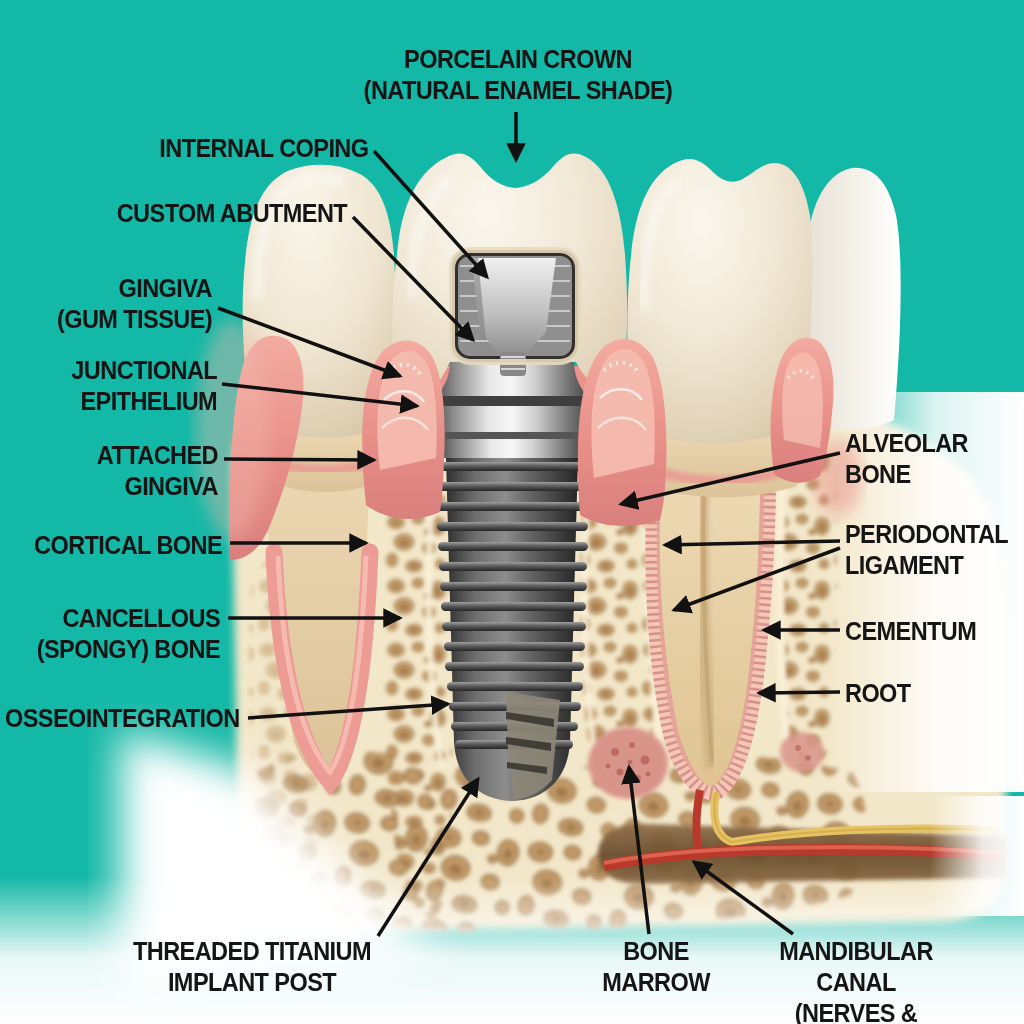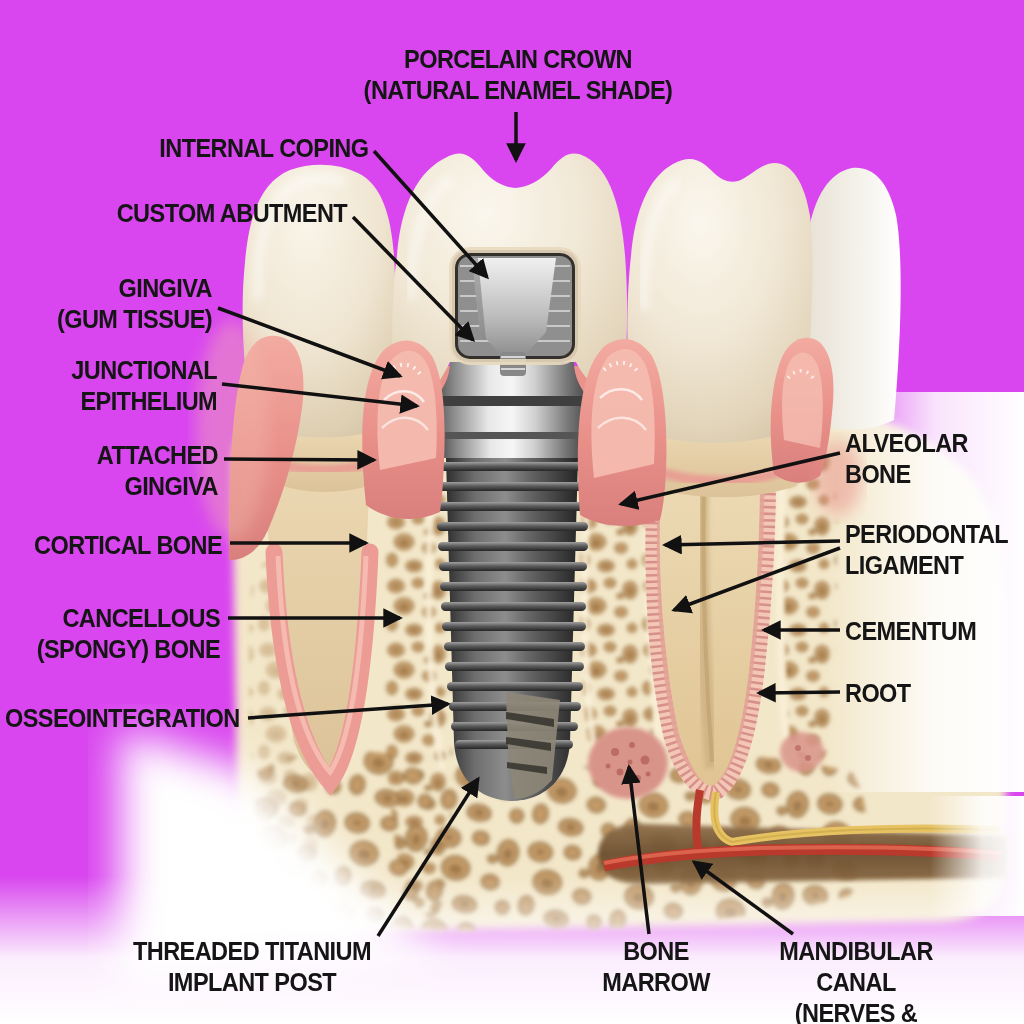--- a/index.html
+++ b/index.html
@@ -1,16 +1,16 @@
 <!DOCTYPE html>
 <html><head>
 <meta charset="utf-8">
 <style>
   html,body{margin:0;padding:0;background:#fff;}
-  #stage{position:relative;width:1024px;height:1024px;background:#d946ef;overflow:hidden;
+  #stage{position:relative;width:1024px;height:1024px;background:#14b8a6;overflow:hidden;
          font-family:"Liberation Sans",sans-serif;}
   #art{position:absolute;left:0;top:0;}
   .label{position:absolute;font:700 25px/31px "Liberation Sans",sans-serif;
          letter-spacing:-0.6px;color:#151515;white-space:pre-line;}
   .align-r{text-align:right;transform:scaleX(.94);transform-origin:100% 50%;}
   .align-l{text-align:left;transform:scaleX(.94);transform-origin:0 50%;}
   .align-c{text-align:center;transform:translateX(-50%) scaleX(.94);}
 </style>
 </head>
 <body>

